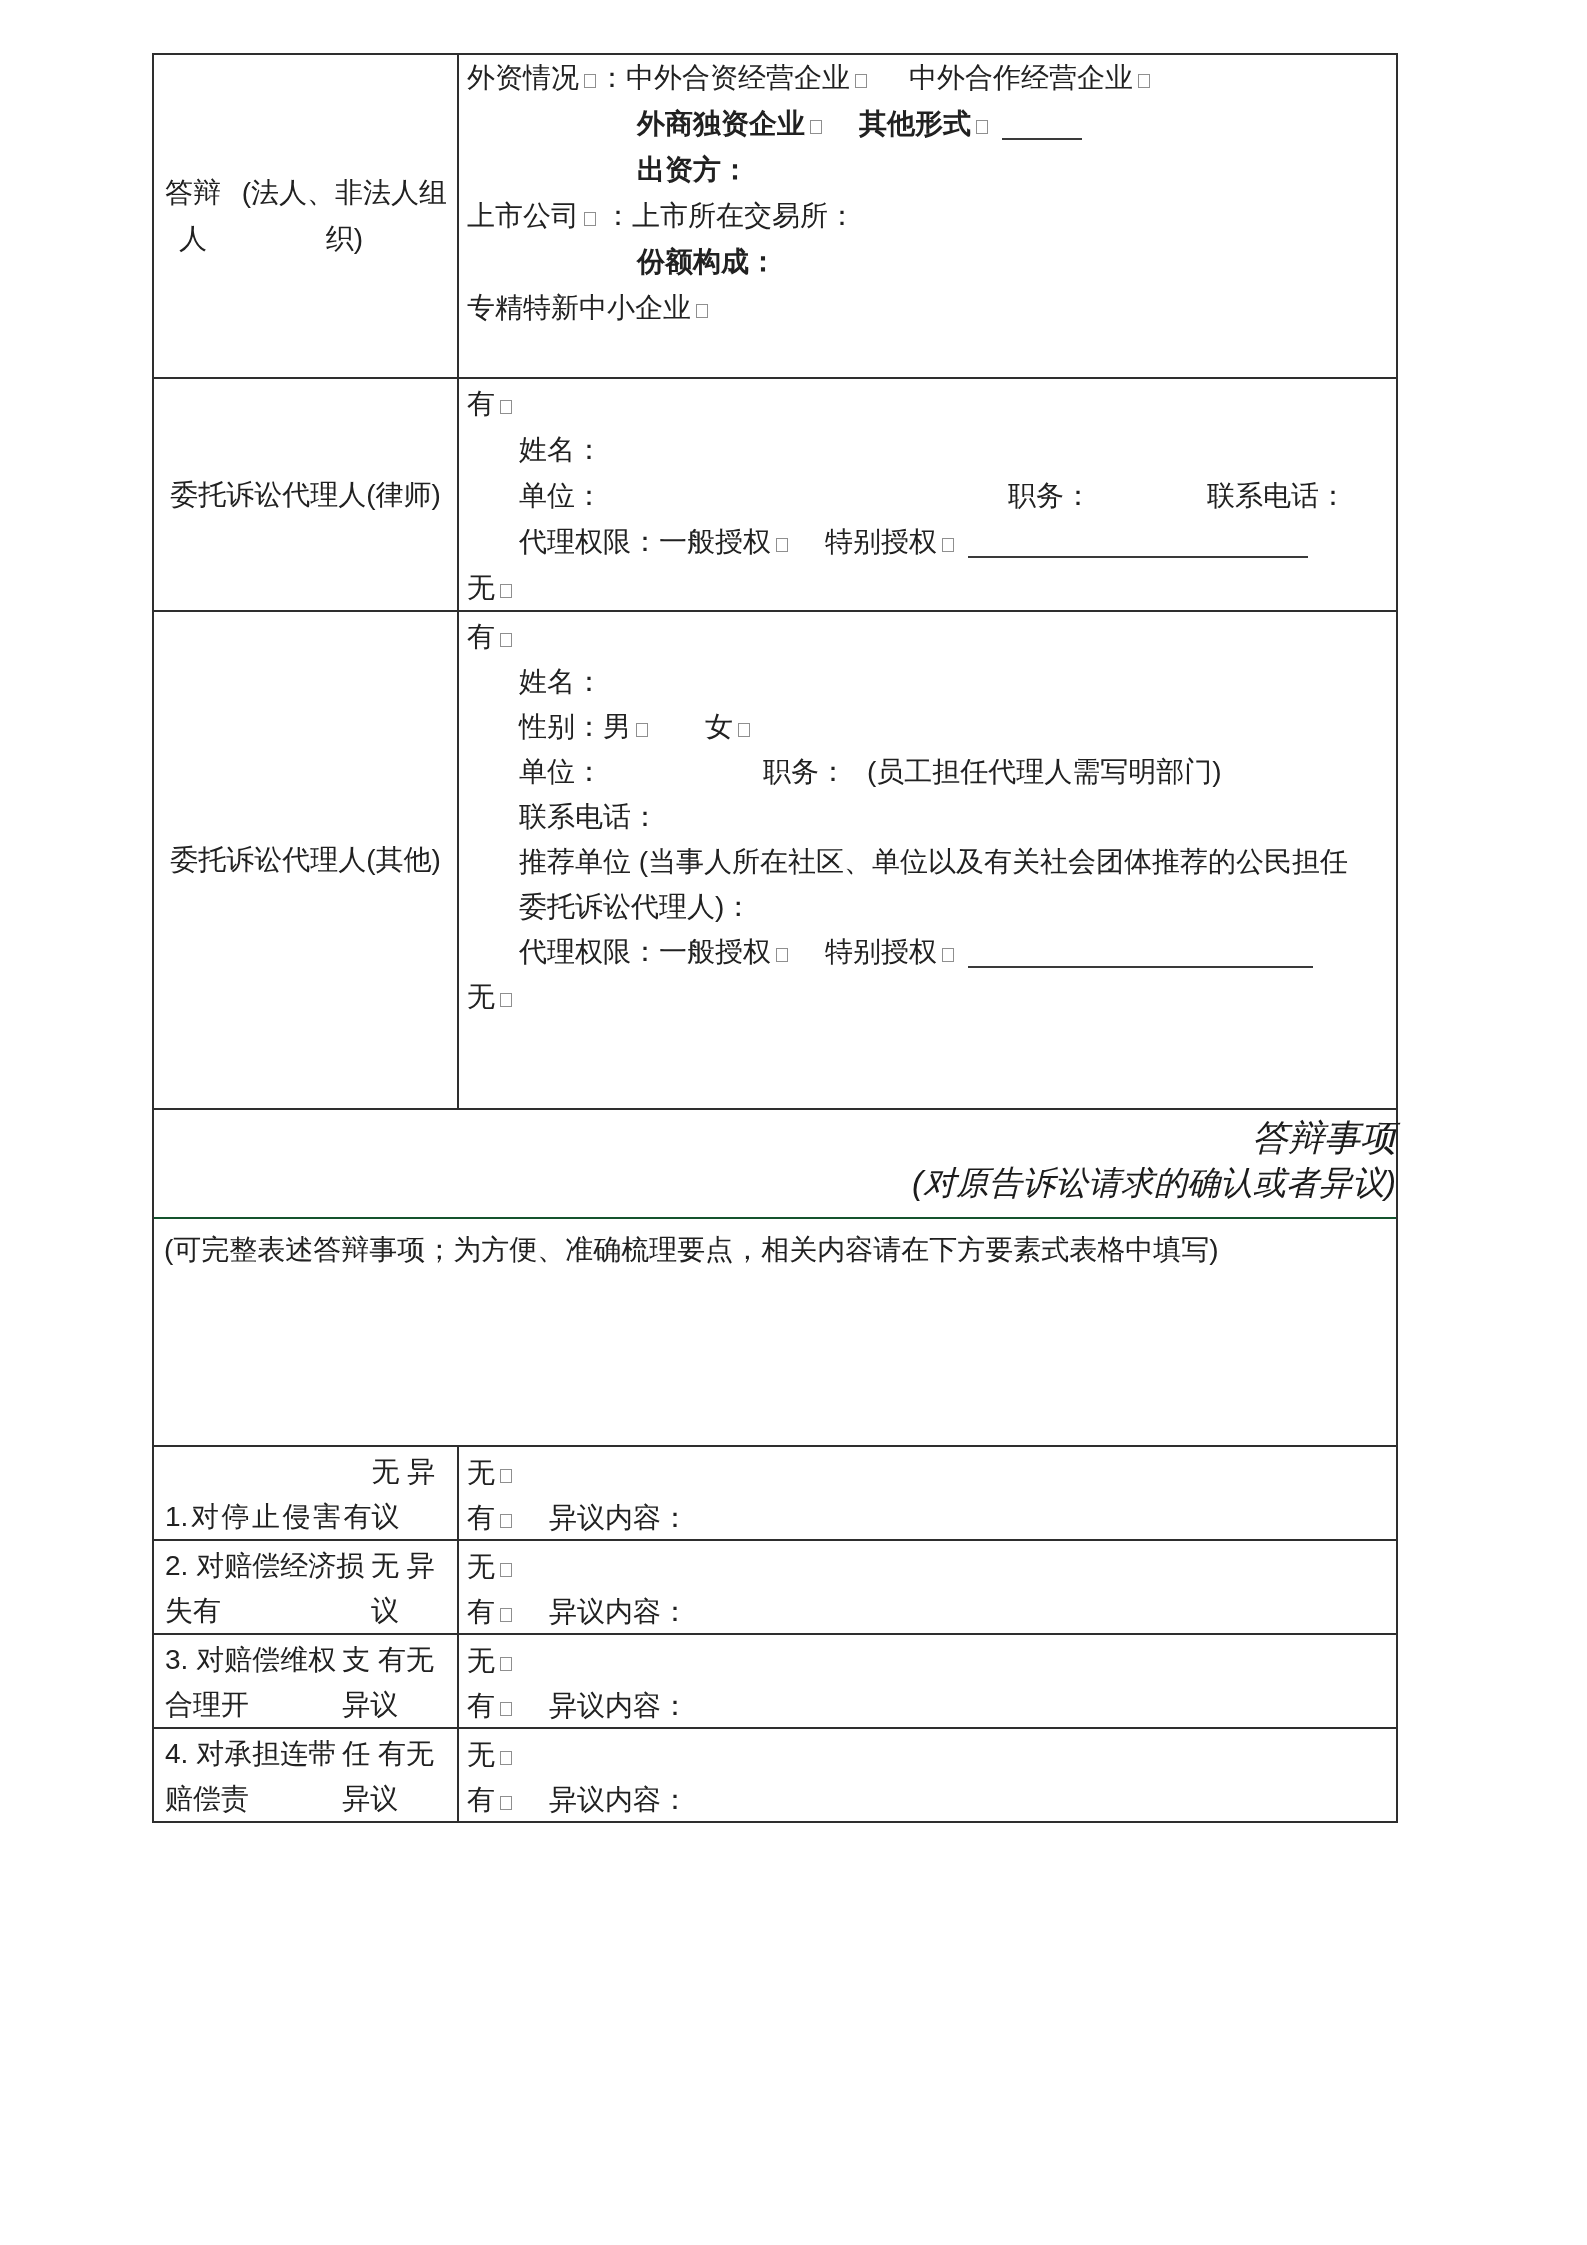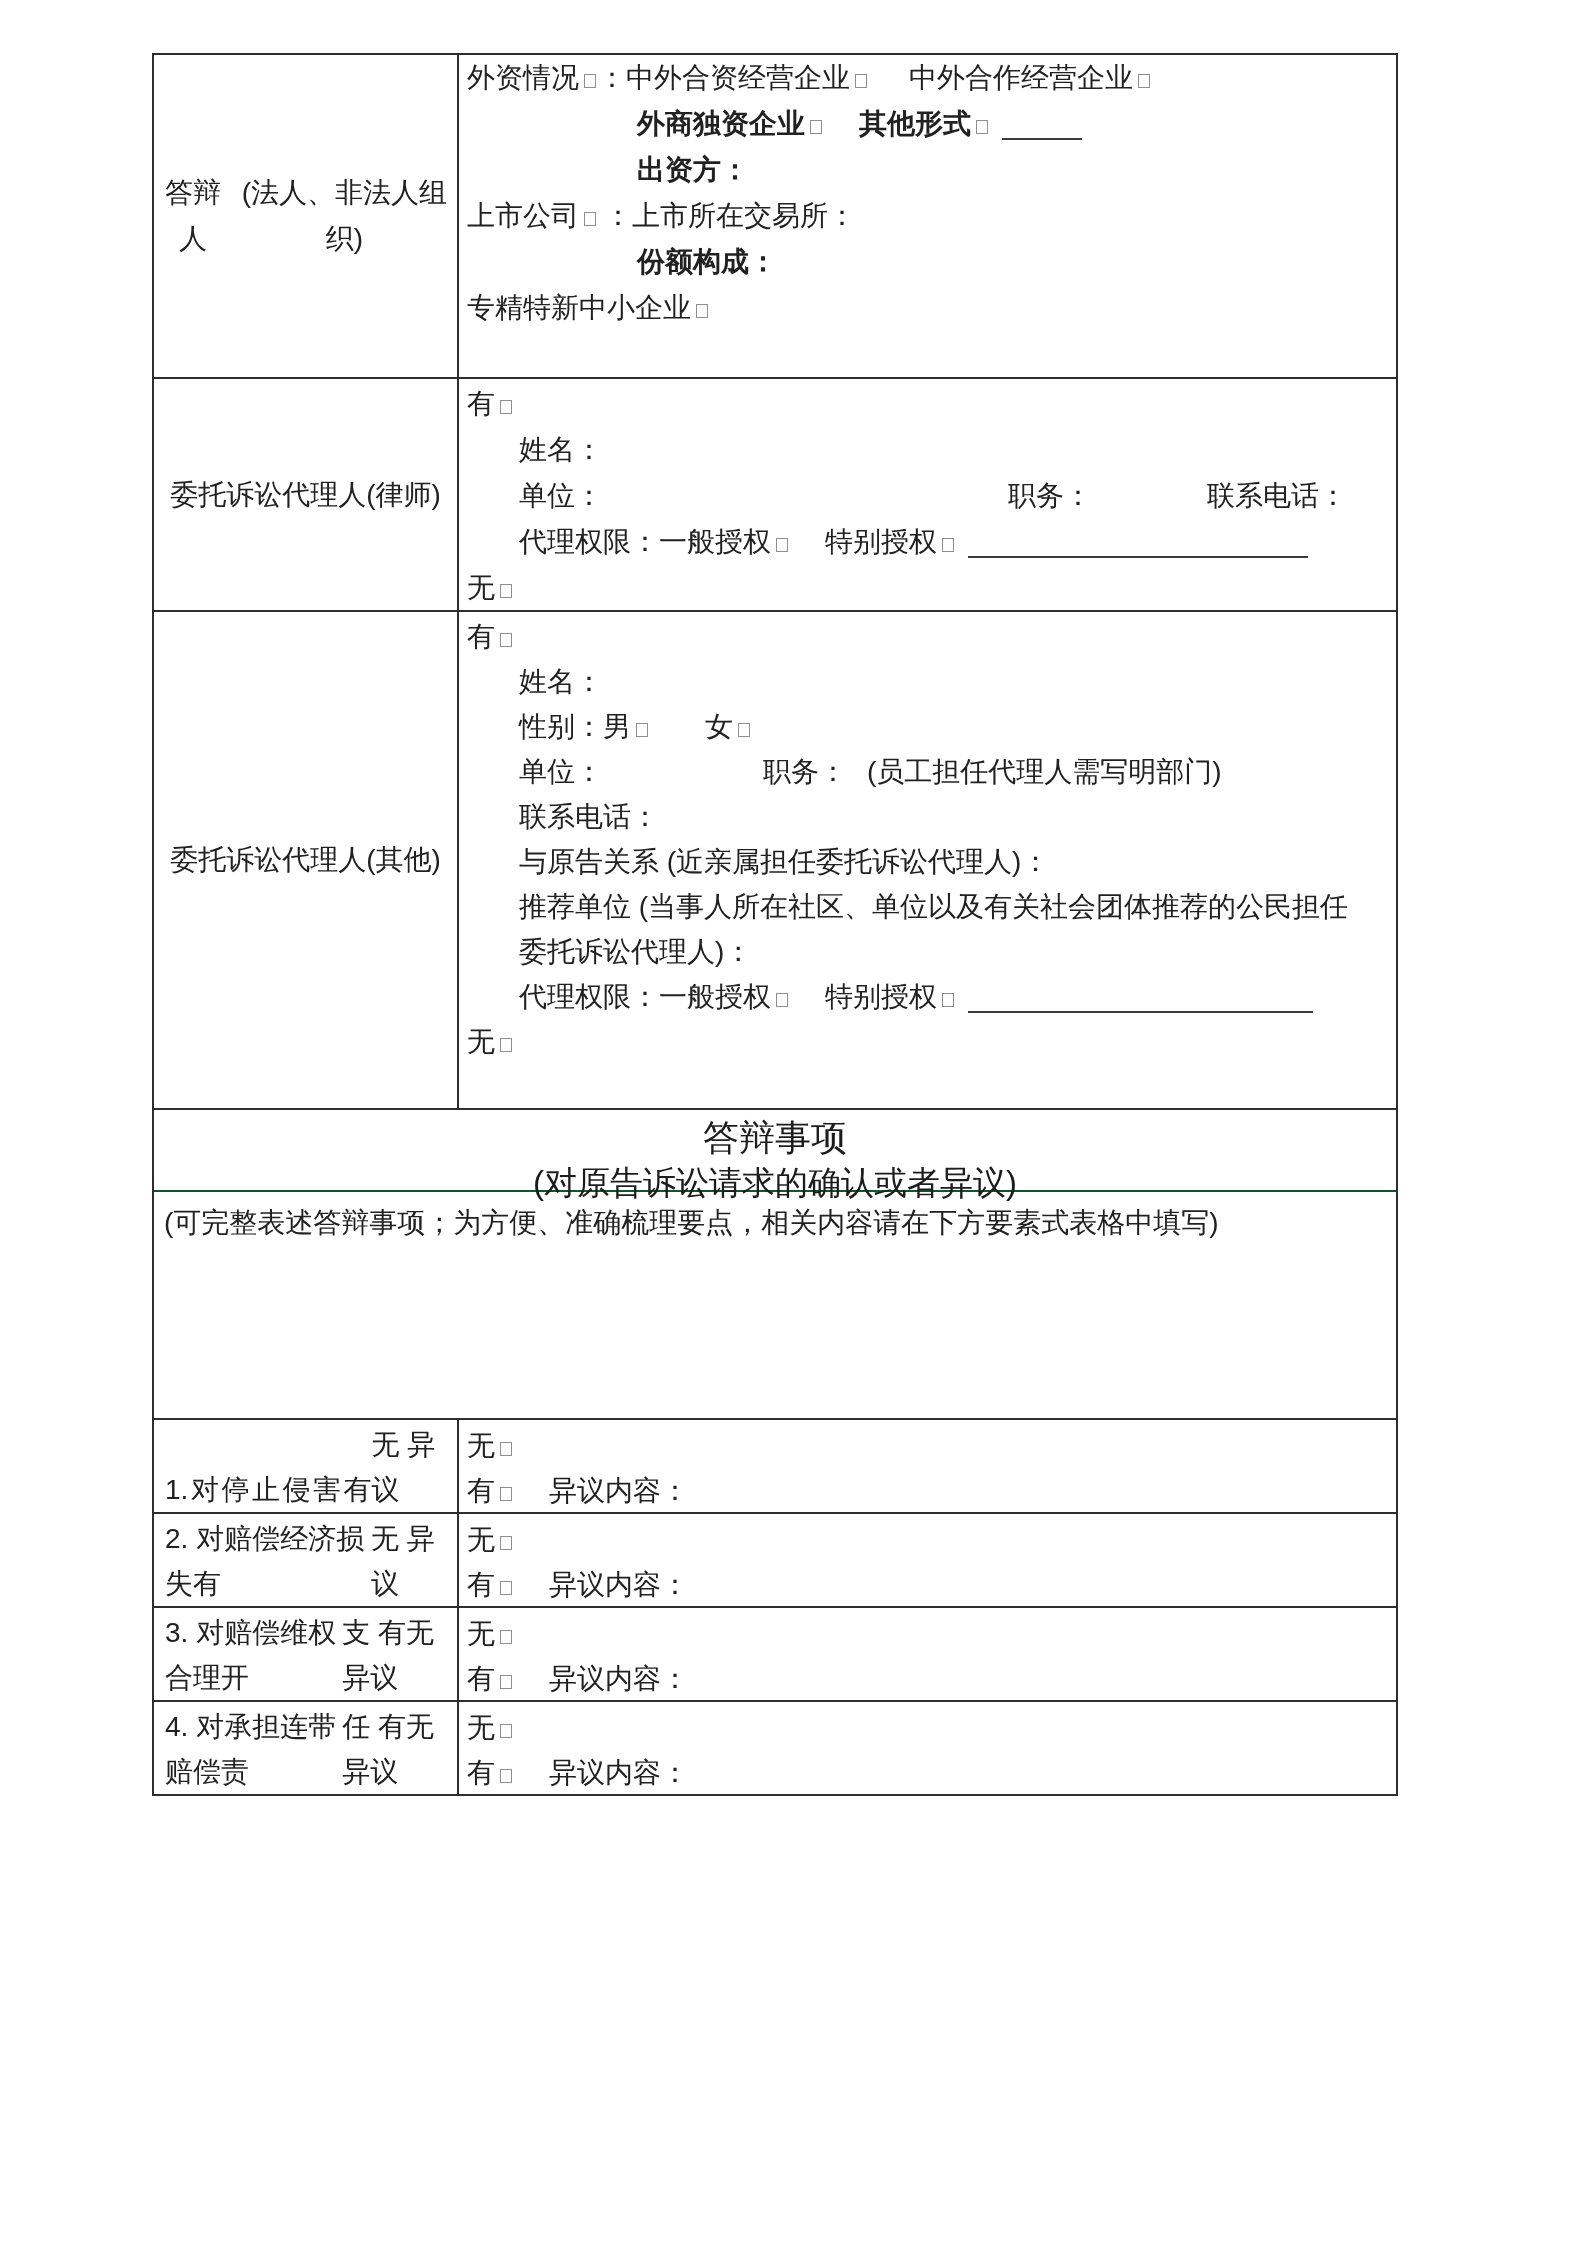--- a/index.html
+++ b/index.html
@@ -20,21 +20,21 @@
     display:flex;flex-direction:row;justify-content:center;align-items:center;
     font-size:28px;line-height:46px;text-align:center;
   }
   .cell-l.top{justify-content:flex-start;align-items:flex-end;text-align:left;
     padding:10px 12px 0 11px;line-height:45px;}
   .cell-r{flex:1;box-sizing:border-box;padding:0 10px 0 8px;font-size:28px;overflow:hidden;}
   .ln{line-height:46px;white-space:nowrap;}
   .r1{height:322px;}
   .r2{height:233px;}  .r2 .ln{line-height:46px;}  .r2 .cell-r{padding-top:2px;}
   .r3{height:498px;}  .r3 .ln{line-height:45px;}  .r3 .cell-r{padding-top:2px;}
-  .rhdr{height:82px;display:block;text-align:center;box-sizing:border-box;border-top:2px solid #2e2e2e;}
+  .rhdr{height:109px;display:block;text-align:right;box-sizing:border-box;border-top:2px solid #2e2e2e;font-style:italic;}
   .rnote{height:228px;display:block;box-sizing:border-box;border-top:2px solid #14532d;
     padding:8px 12px 0 10px;font-size:28px;line-height:45px;}
   .ritem{height:94px;}  .ritem .ln{line-height:45px;}
   .ritem .cell-r{padding-top:3px;}
   .hdr-title{font-size:36px;line-height:52px;padding-top:2px;color:#1c1c1c;}
   .hdr-sub{font-size:33px;line-height:38px;color:#1c1c1c;}
   .ind{padding-left:52px;}
   .ind2{padding-left:170px;font-weight:bold;}
   .cb{
     display:inline-block;width:12px;height:14px;
@@ -87,21 +87,20 @@
       <div class="cell-l">
         <div>委托诉讼代理人</div>
         <div>(其他)</div>
       </div>
       <div class="cell-r">
         <div class="ln"><span>有</span><span class="cb"></span></div>
         <div class="ln ind"><span>姓名：</span></div>
         <div class="ln ind"><span>性别：</span><span>男</span><span class="cb"></span><span class="m55">女</span><span class="cb"></span></div>
         <div class="ln ind"><span>单位：</span><span class="m160">职务：</span><span class="m20">(员工担任代理人需写明部门)</span></div>
         <div class="ln ind"><span>联系电话：</span></div>
-        <div class="ln ind"><span>与原告关系 (近亲属担任委托诉讼代理人)：</span></div>
         <div class="ln ind"><span>推荐单位 (当事人所在社区、单位以及有关社会团体推荐的公民担任</span></div>
         <div class="ln ind"><span>委托诉讼代理人)：</span></div>
         <div class="ln ind"><span>代理权限：</span><span>一般授权</span><span class="cb"></span><span class="m35">特别授权</span><span class="cb"></span><span class="blank bl-xl"></span></div>
         <div class="ln"><span>无</span><span class="cb"></span></div>
       </div>
     </div>
 
     <div class="rhdr">
       <div class="hdr-title">答辩事项</div>
       <div class="hdr-sub">(对原告诉讼请求的确认或者异议)</div>

